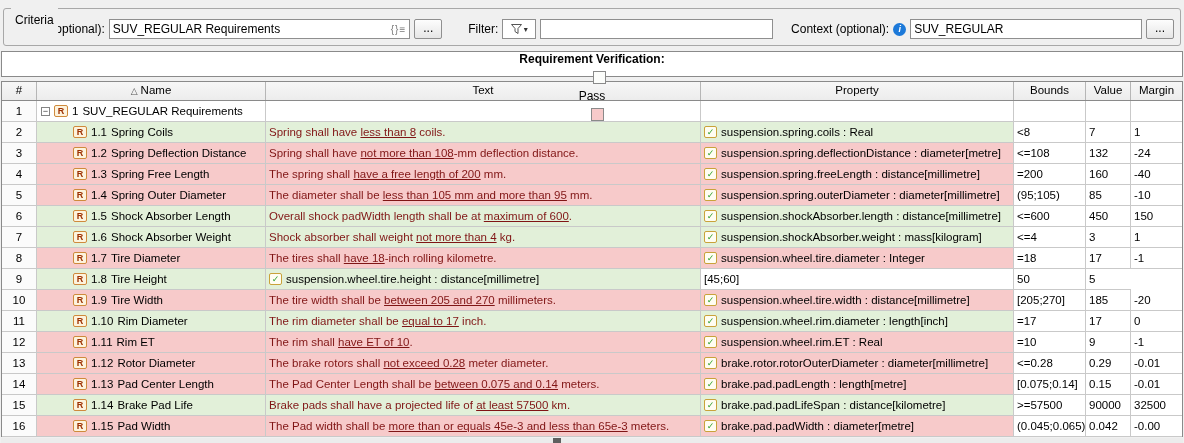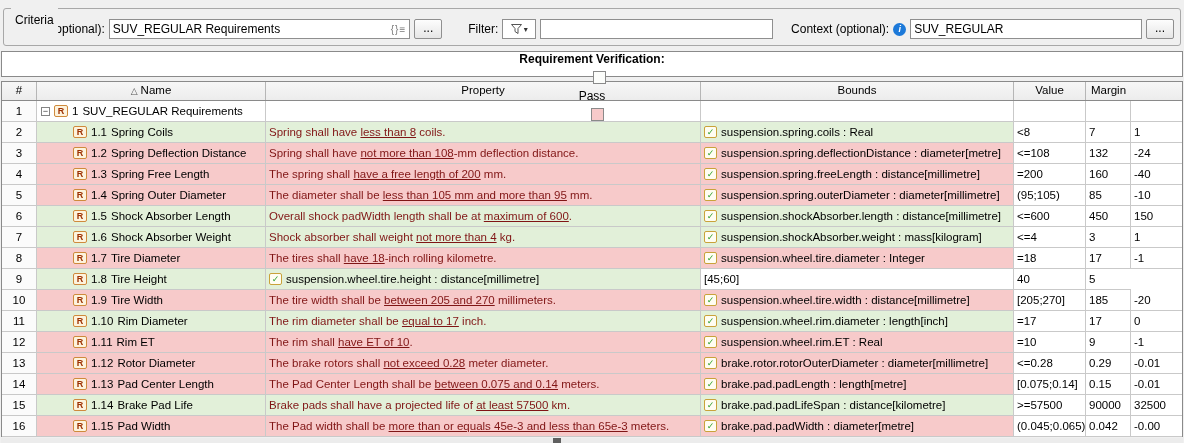--- a/index.html
+++ b/index.html
@@ -94,20 +94,21 @@
   <span class="swatch pass"></span>
   <span>Pass</span>
   <span class="swatch fail"></span>
   <span>Fail</span>
 </div>
 
 <div class="table">
   <div class="t-header">
     <div class="hcell">#</div>
     <div class="hcell"><span class="sort">△</span><span>Name</span></div>
+    <div class="hcell">Text</div>
     <div class="hcell">Property</div>
     <div class="hcell">Bounds</div>
     <div class="hcell">Value</div>
     <div class="hcell">Margin</div>
   </div>
   <div>
   <div class="t-row status-none root-row">
     <div class="cell c-num">1</div>
     <div class="cell c-name">
       <span class="expander">−</span>
@@ -257,21 +258,21 @@
 
       <span class="r-icon">R</span>
       <span>1.8</span>
       <span>Tire Height</span>
     </div>
     <div class="cell c-prop">
       <span class="v-icon">✓</span>
       <span>suspension.wheel.tire.height : distance[millimetre]</span>
     </div>
     <div class="cell c-bounds">[45;60]</div>
-    <div class="cell c-value">40</div>
+    <div class="cell c-value">50</div>
     <div class="cell c-margin">5</div>
   </div>
 
   <div class="t-row status-fail">
     <div class="cell c-num">10</div>
     <div class="cell c-name">
 
       <span class="r-icon">R</span>
       <span>1.9</span>
       <span>Tire Width</span>

